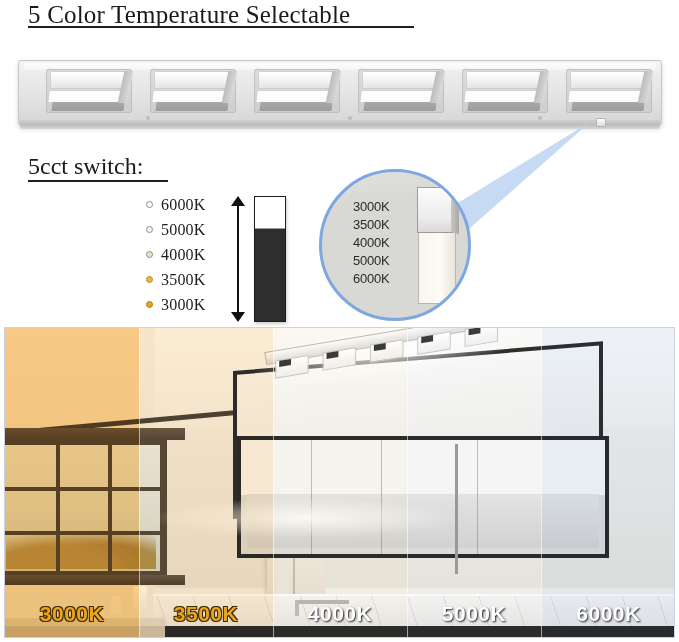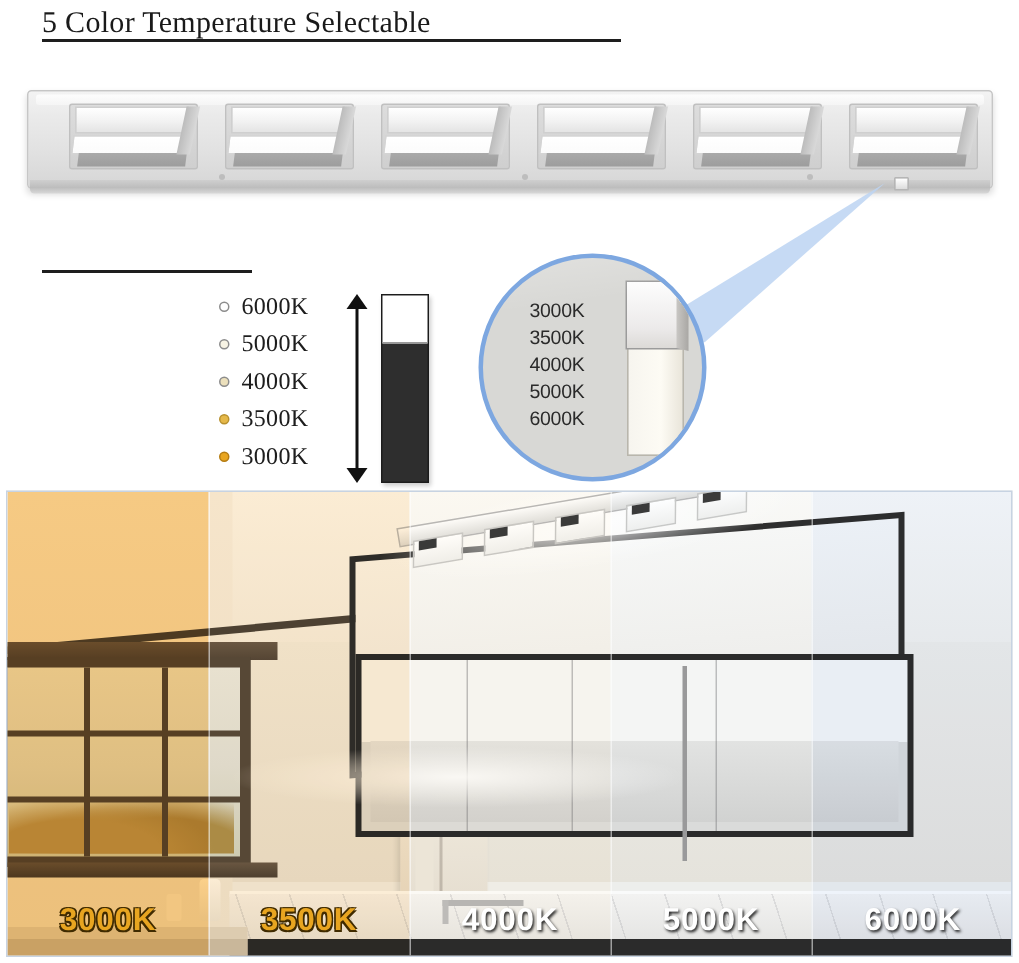--- a/index.html
+++ b/index.html
@@ -1,21 +1,21 @@
 <!DOCTYPE html>
 <html><head>
 <meta charset="utf-8">
 <style>
   html,body{margin:0;padding:0;background:#ffffff;}
   body{width:679px;height:642px;position:relative;overflow:hidden;
        font-family:"Liberation Sans",sans-serif;}
 
   
   #title-block{position:absolute;left:28px;top:0px;width:400px;height:34px;}
-  #page-title{font-family:"Liberation Serif",serif;font-size:20px;color:#1a1a1a;
+  #page-title{font-family:"Liberation Serif",serif;font-size:25px;color:#1a1a1a;
               letter-spacing:.2px;line-height:30px;white-space:nowrap;}
   #title-underline{position:absolute;left:0px;top:26px;width:386px;height:2px;background:#1e1e1e;}
 
   
   #fixture-wrap{position:absolute;left:18px;top:60px;width:644px;height:78px;}
   #fixture-body{position:absolute;left:0;top:0;width:644px;height:66px;
        background:linear-gradient(180deg,#f3f3f3 0%,#eaeaea 26%,#e2e2e2 60%,#d6d6d6 100%);
        border:1px solid #c6c6c6;border-radius:3px;
        box-shadow:0 3px 5px rgba(0,0,0,.16);box-sizing:border-box;}
   #fixture-base{position:absolute;left:2px;top:60px;width:640px;height:9px;
@@ -247,20 +247,21 @@
     <div class="led-shadow"></div>
     <div class="led-side"></div>
   </div>
   <div class="screw" style="left:128px;"></div>
   <div class="screw" style="left:330px;"></div>
   <div class="screw" style="left:520px;"></div>
   <div id="switch-nub"></div>
 </div>
 
 <div id="cct-heading-block">
+  <div id="cct-heading">5cct switch:</div>
   <div id="cct-heading-underline"></div>
 </div>
 
 <div id="cct-list">
   <div class="cct-row">
     <span class="cct-dot" style="background:#ffffff;"></span>
     <span class="cct-label">6000K</span>
   </div>
   <div class="cct-row">
     <span class="cct-dot" style="background:#f7f3e4;"></span>

